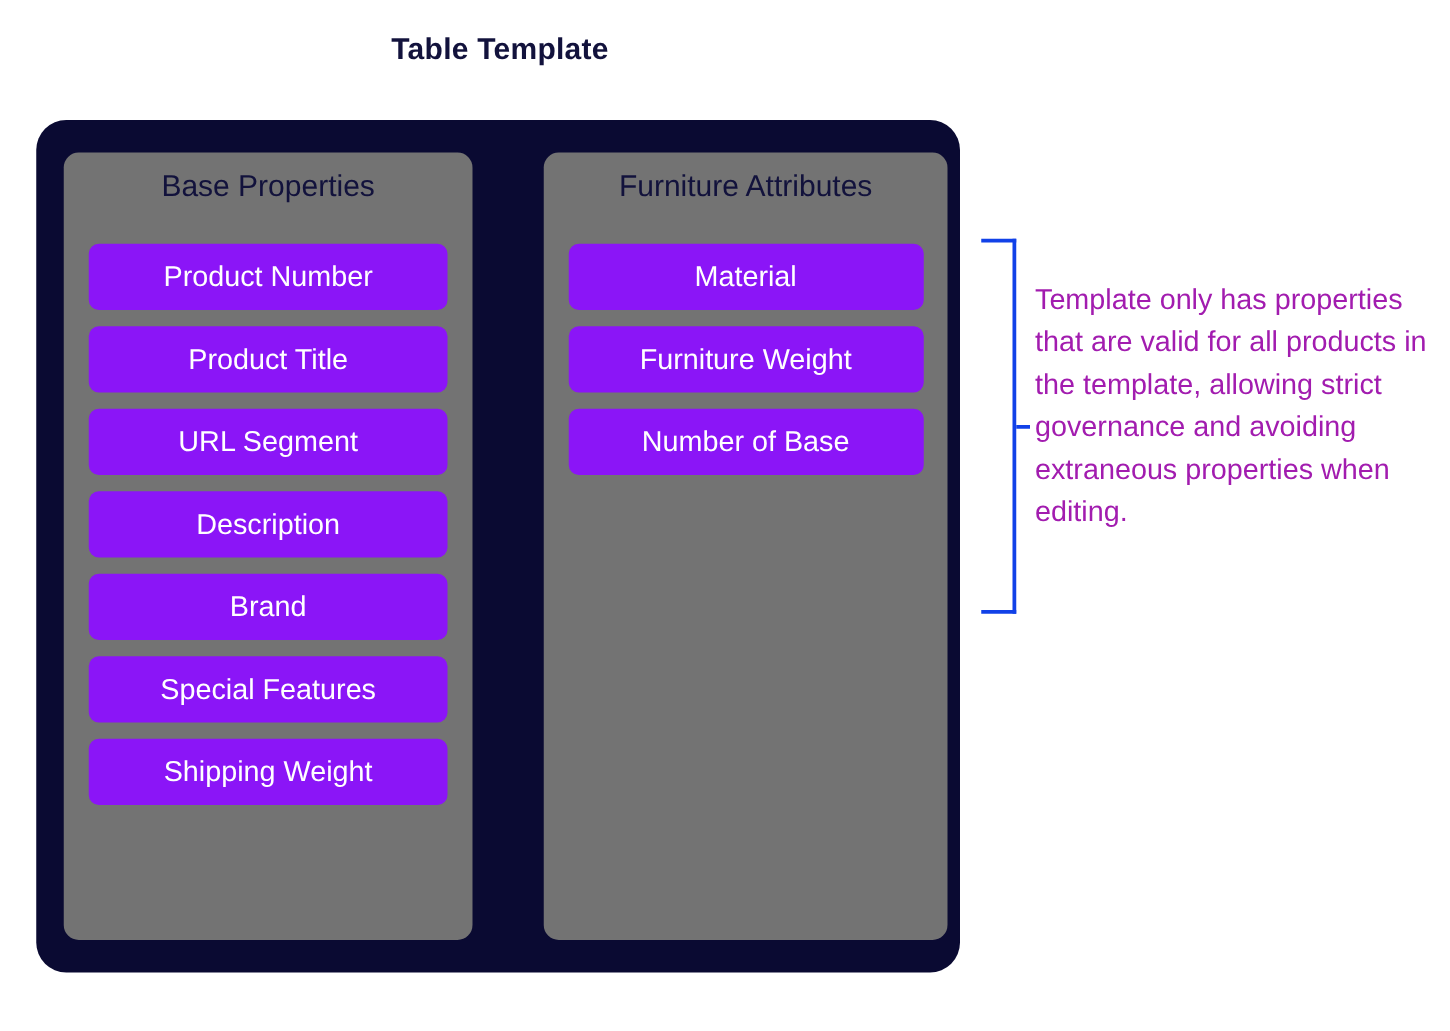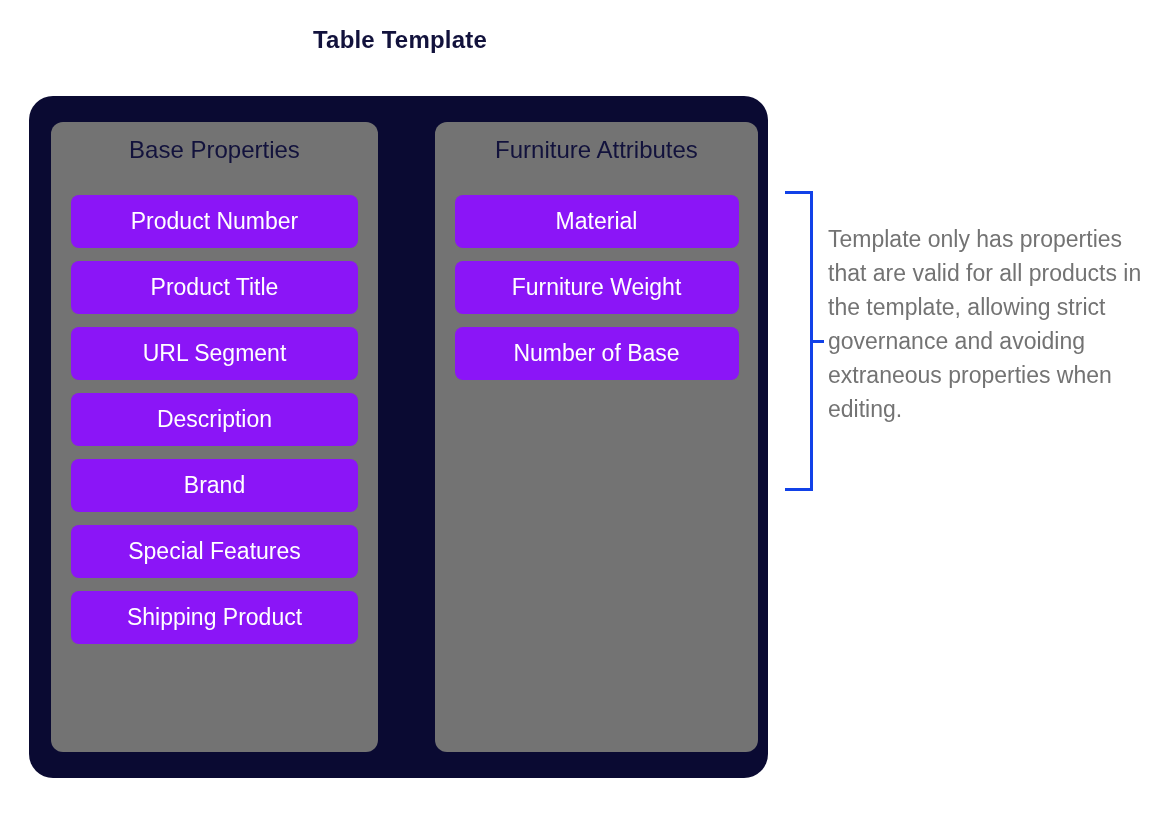--- a/index.html
+++ b/index.html
@@ -132,40 +132,40 @@
   }
 
   
   #annotation-text {
     position: absolute;
     left: 828px;
     top: 222px;
     width: 322px;
     font-size: 23px;
     line-height: 34px;
-    color: #737373;
+    color: #a21caf;
   }
 </style>
 </head>
 <body>
 
 <div id="page-title">Table Template</div>
 
 <div id="template-container">
 
   <div class="group-column" id="group-base-properties">
     <div class="group-header">Base Properties</div>
     <div class="pill-list">
       <div class="property-pill">Product Number</div>
       <div class="property-pill">Product Title</div>
       <div class="property-pill">URL Segment</div>
       <div class="property-pill">Description</div>
       <div class="property-pill">Brand</div>
       <div class="property-pill">Special Features</div>
-      <div class="property-pill">Shipping Product</div>
+      <div class="property-pill">Shipping Weight</div>
     </div>
   </div>
 
   <div class="group-column" id="group-furniture-attributes">
     <div class="group-header">Furniture Attributes</div>
     <div class="pill-list">
       <div class="property-pill">Material</div>
       <div class="property-pill">Furniture Weight</div>
       <div class="property-pill">Number of Base</div>
     </div>

